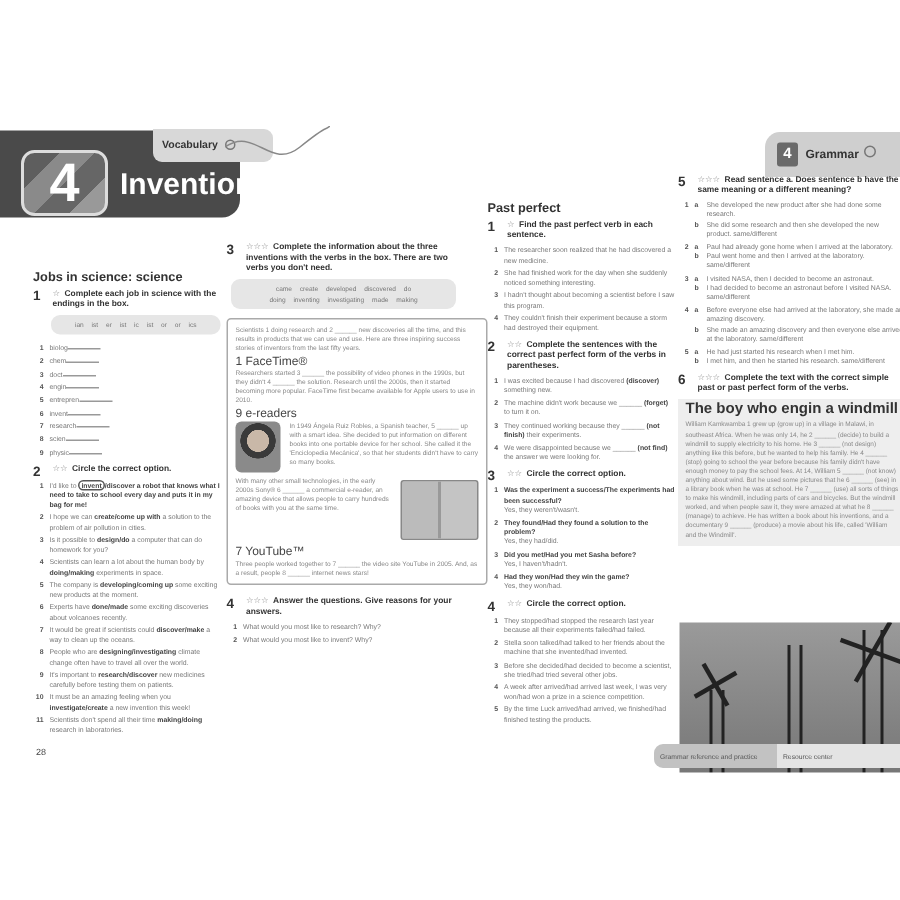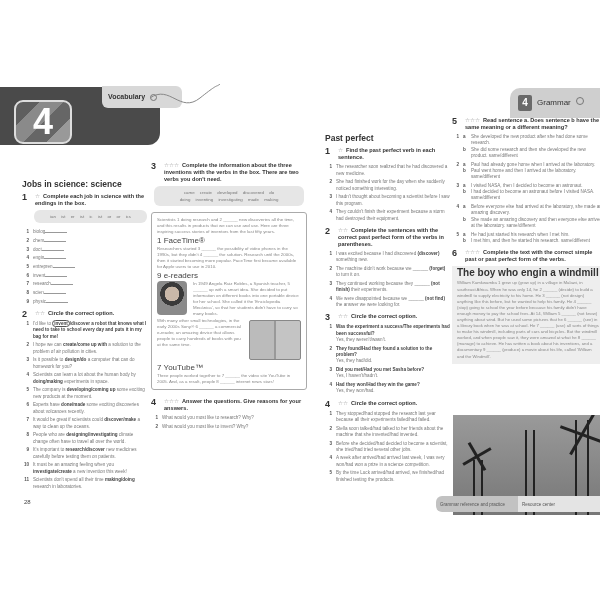--- a/index.html
+++ b/index.html
@@ -32,21 +32,21 @@
 
   
   .grammar-tab {
     position: absolute; left: 510px; top: 88px; width: 90px; height: 30px;
     background: #cfcfcf; border-radius: 10px 0 0 0;
   }
   .grammar-num {
     position: absolute; left: 518px; top: 95px; width: 14px; height: 16px;
     background: #6a6a6a; color: #fff; font-size: 10px; font-weight: bold; text-align: center; line-height: 16px; border-radius: 2px;
   }
-  .grammar-label { position: absolute; left: 537px; top: 98px; font-size: 8px; font-weight: normal; color: #333; }
+  .grammar-label { position: absolute; left: 537px; top: 98px; font-size: 8px; font-weight: bold; color: #333; }
   .grammar-audio { position:absolute; left: 576px; top: 97px; width:8px; height:8px; border:1px solid #777; border-radius:50%; }
 
   
   .col { position: absolute; font-size: 4.6px; line-height: 6.3px; color: #777; }
   .h-section { font-size: 8.5px; font-weight: bold; color: #333; margin-bottom: 6px; margin-top: 18px; }
   .ex-head { display:flex; font-size: 5.6px; line-height: 7px; font-weight: bold; color: #333; margin: 5px 0 3px; }
   .ex-num { font-size: 9px; font-weight: bold; color: #333; width: 13px; flex-shrink:0; line-height: 8px; }
   .stars { color: #888; font-weight: normal; margin-right: 3px; }
   .item { display: flex; margin-bottom: 2.4px; }
   .item .n { width: 11px; flex-shrink: 0; text-align: right; padding-right: 4px; color: #555; font-weight: bold; }
@@ -54,21 +54,21 @@
   .item .sub { width: 8px; flex-shrink: 0; font-weight: bold; color: #555; }
   b { color: #444; }
 
   .wordbox {
     background: #e6e6e6; border-radius: 6px; padding: 3px 6px; margin: 3px 0 6px 12px;
     font-size: 4.4px; color: #777; word-spacing: 4px; line-height: 7px; text-align: center;
   }
   .circled { border: 0.6px solid #555; border-radius: 5px; padding: 0 1px; }
 
   .infobox {
-    border: 1px solid #aaa; border-radius: 3px; padding: 4px 5px; margin: 4px 0 0 0; width: 156px;
+    border: 1px solid #aaa; border-radius: 3px; padding: 4px 5px; margin: 4px 0 0 0; width: 174px;
     font-size: 4.4px; line-height: 6px; color: #888;
   }
   .infobox h4 { font-size: 8px; font-weight: normal; color: #444; margin: 3px 0 2px; }
   .portrait { float:left; width: 30px; height: 34px; margin: 0 6px 3px 0; border-radius: 4px;
     background: radial-gradient(circle at 50% 38%, #c9b8a8 0 28%, #3a3a3a 29% 45%, #8a8a8a 46%); }
   .ereader { float:right; width: 52px; height: 40px; margin: 2px 0 2px 4px;
     background: linear-gradient(90deg,#bbb 0 48%,#999 48% 52%,#c4c4c4 52%); border:1px solid #888; border-radius:2px; }
 
   .textbox {
     background: #eeeeee; padding: 4px 5px; margin-top: 3px; width: 152px;
@@ -98,20 +98,21 @@
 
   <div class="left-banner"></div>
   <div class="vocab-tab">
     <span>Vocabulary</span>
     <span class="audio"></span>
   </div>
   <svg class="vocab-curve" width="70" height="24">
     <path d="M0 14 C 20 0, 30 30, 50 14 S 65 4, 70 0" stroke="#888" stroke-width="1" fill="none"></path>
   </svg>
   <div class="unit-badge">4</div>
+  <div class="unit-title">Invention</div>
 
   <div class="grammar-tab"></div>
   <div class="grammar-num">4</div>
   <div class="grammar-label">Grammar</div>
   <div class="grammar-audio"></div>
 
   <div class="col" style="left:22px; top:163px; width:125px;">
     <div class="h-section">Jobs in science: science</div>
 
     <div class="ex-head">

